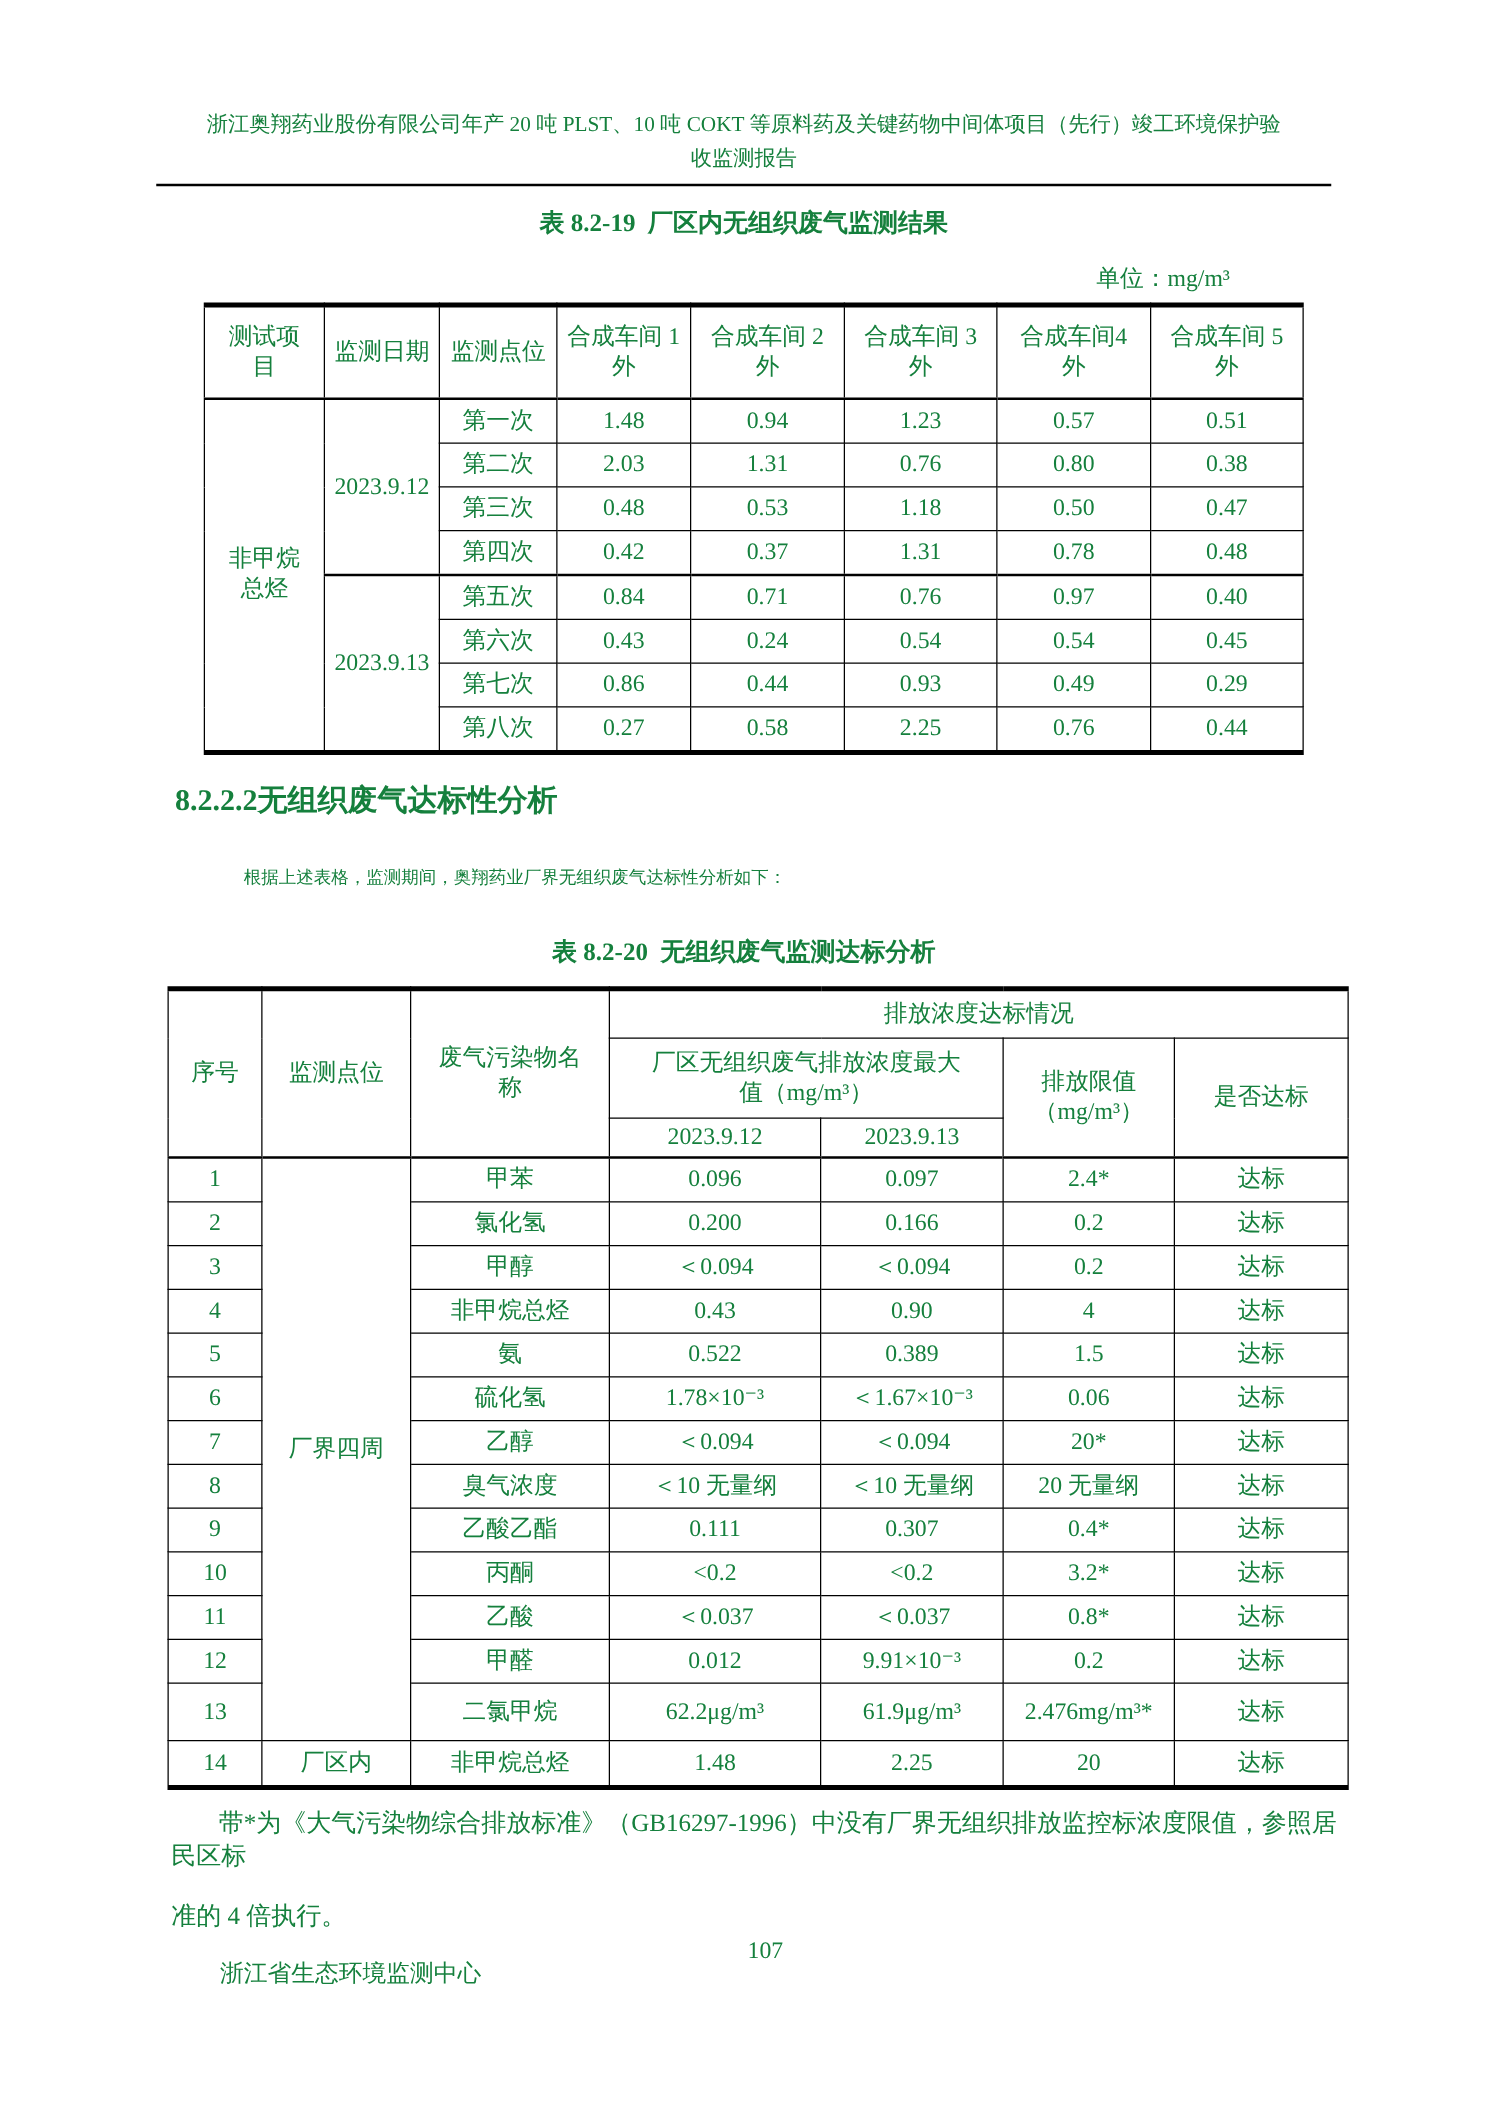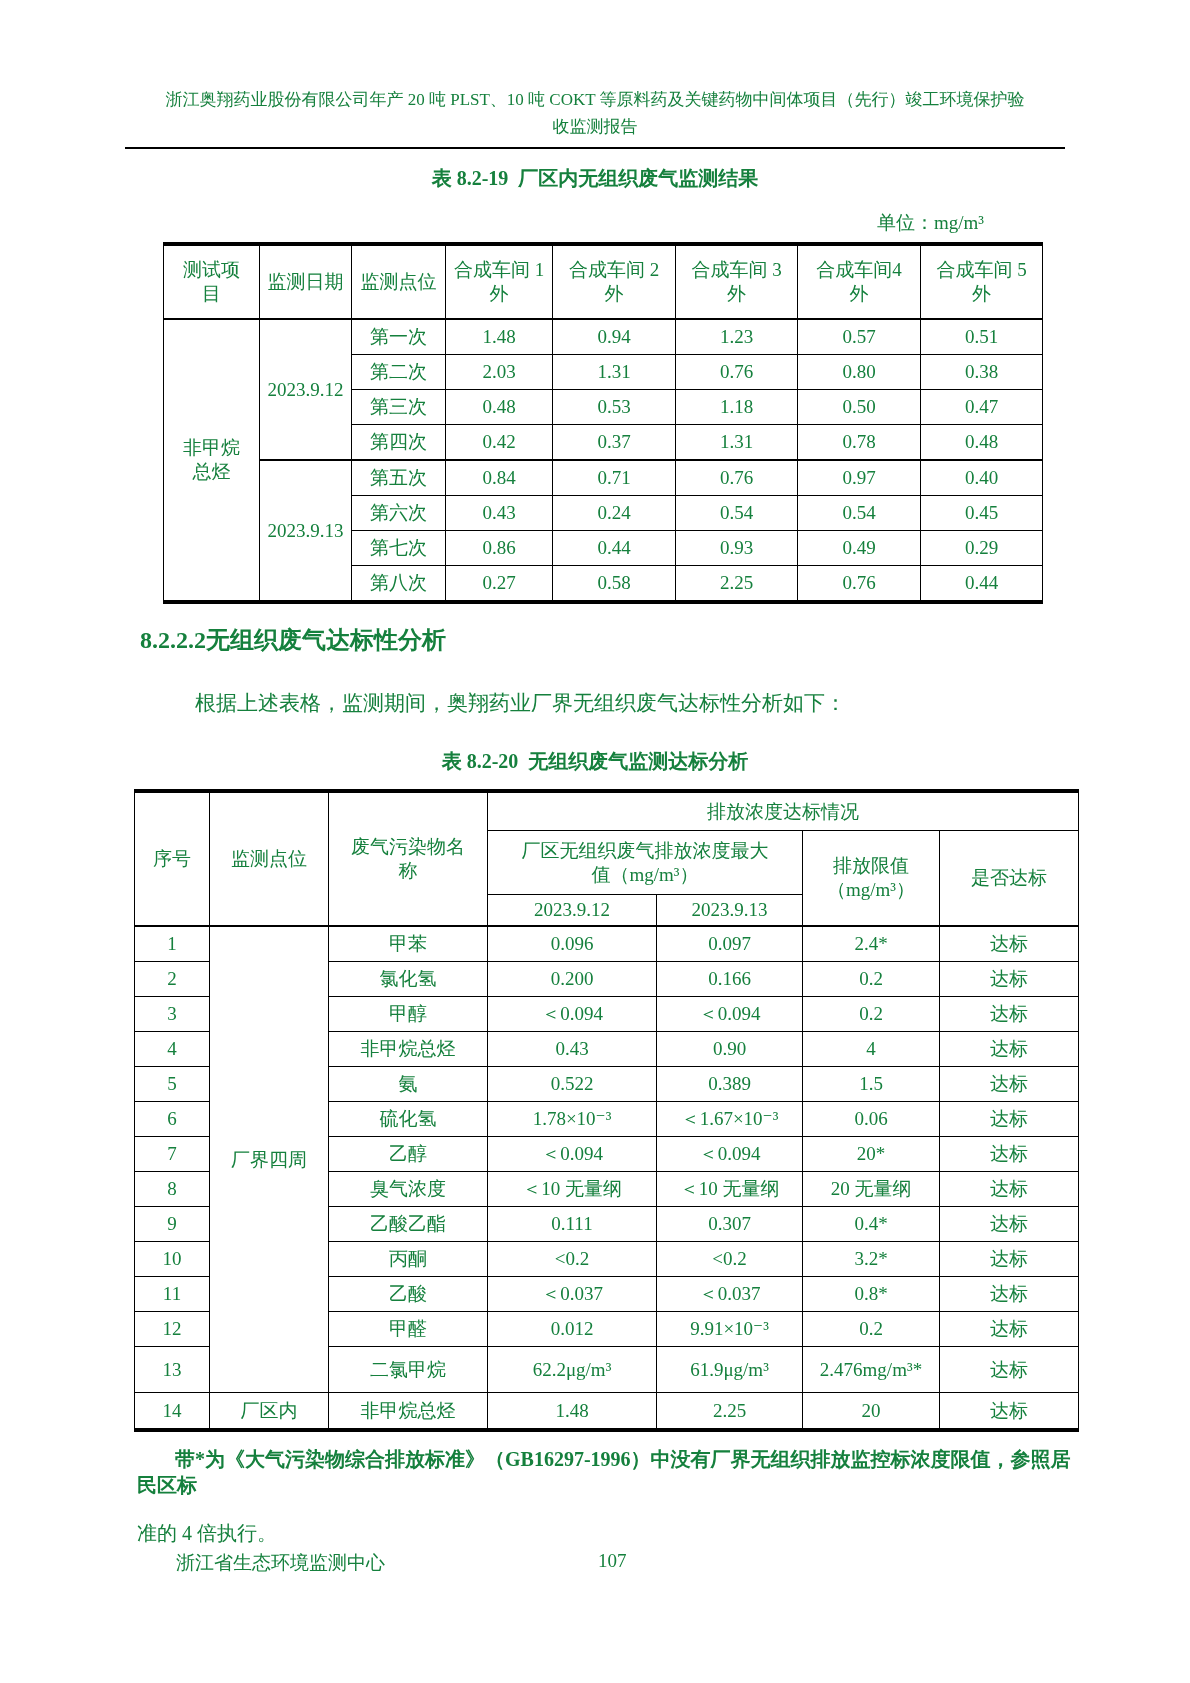--- a/index.html
+++ b/index.html
@@ -25,39 +25,39 @@
 
   .t1 { margin:6px 0 0 163px; width:879px;
     border-top:4px solid #000; border-bottom:4px solid #000; }
   .t1 thead th { height:72px; border-bottom:2px solid #000; }
   .t1 tbody td { height:34px; }
   .t1 tr.grp td { border-top:2px solid #000; }
 
   .section-heading { margin:20px 0 0 140px; font-size:24px; font-weight:bold; }
   .section-heading .num { }
 
-  .para { margin:32px 0 0 125px; width:948px; font-size:21px; text-indent:70px; line-height:30px; }
+  .para { margin:32px 0 0 125px; width:948px; font-size:14px; text-indent:70px; line-height:30px; }
 
   .t2-title { margin-top:30px; }
   .t2 { margin:14px 0 0 134px; width:944px;
     border-top:4px solid #000; border-bottom:4px solid #000; }
   .t2 .hr1 th { height:37px; }
   .t2 .hr2 th { height:63px; }
   .t2 .hr3 th { height:30px; }
   .t2 th.hb { border-bottom:2px solid #000; }
   .t2 tbody td { height:34px; }
   .t2 tr.tall td { height:45px; }
   .t2 tr.last td { height:35px; }
 
   .footnote { margin:14px 0 0 137px; width:935px; font-size:20px; line-height:26px; }
-  .footnote .fl1 { text-indent:38px;font-weight:bold; }
+  .footnote .fl1 { text-indent:38px; }
   .footnote .fl2 { margin-top:22px; }
 
   .doc-footer { position:absolute; top:1550px; left:0; width:100%; font-size:19px; }
-  .doc-footer .org { position:absolute; left:176px; top:0; }
+  .doc-footer .org { position:absolute; left:176px; top:16px; }
   .doc-footer .pagenum { position:absolute; left:598px; top:0; }
 </style>
 </head>
 <body>
 
 <div class="page">
 
   <div class="doc-header">
     <div>浙江奥翔药业股份有限公司年产 20 吨 PLST、10 吨 COKT 等原料药及关键药物中间体项目（先行）竣工环境保护验</div>
     <div>收监测报告</div>

